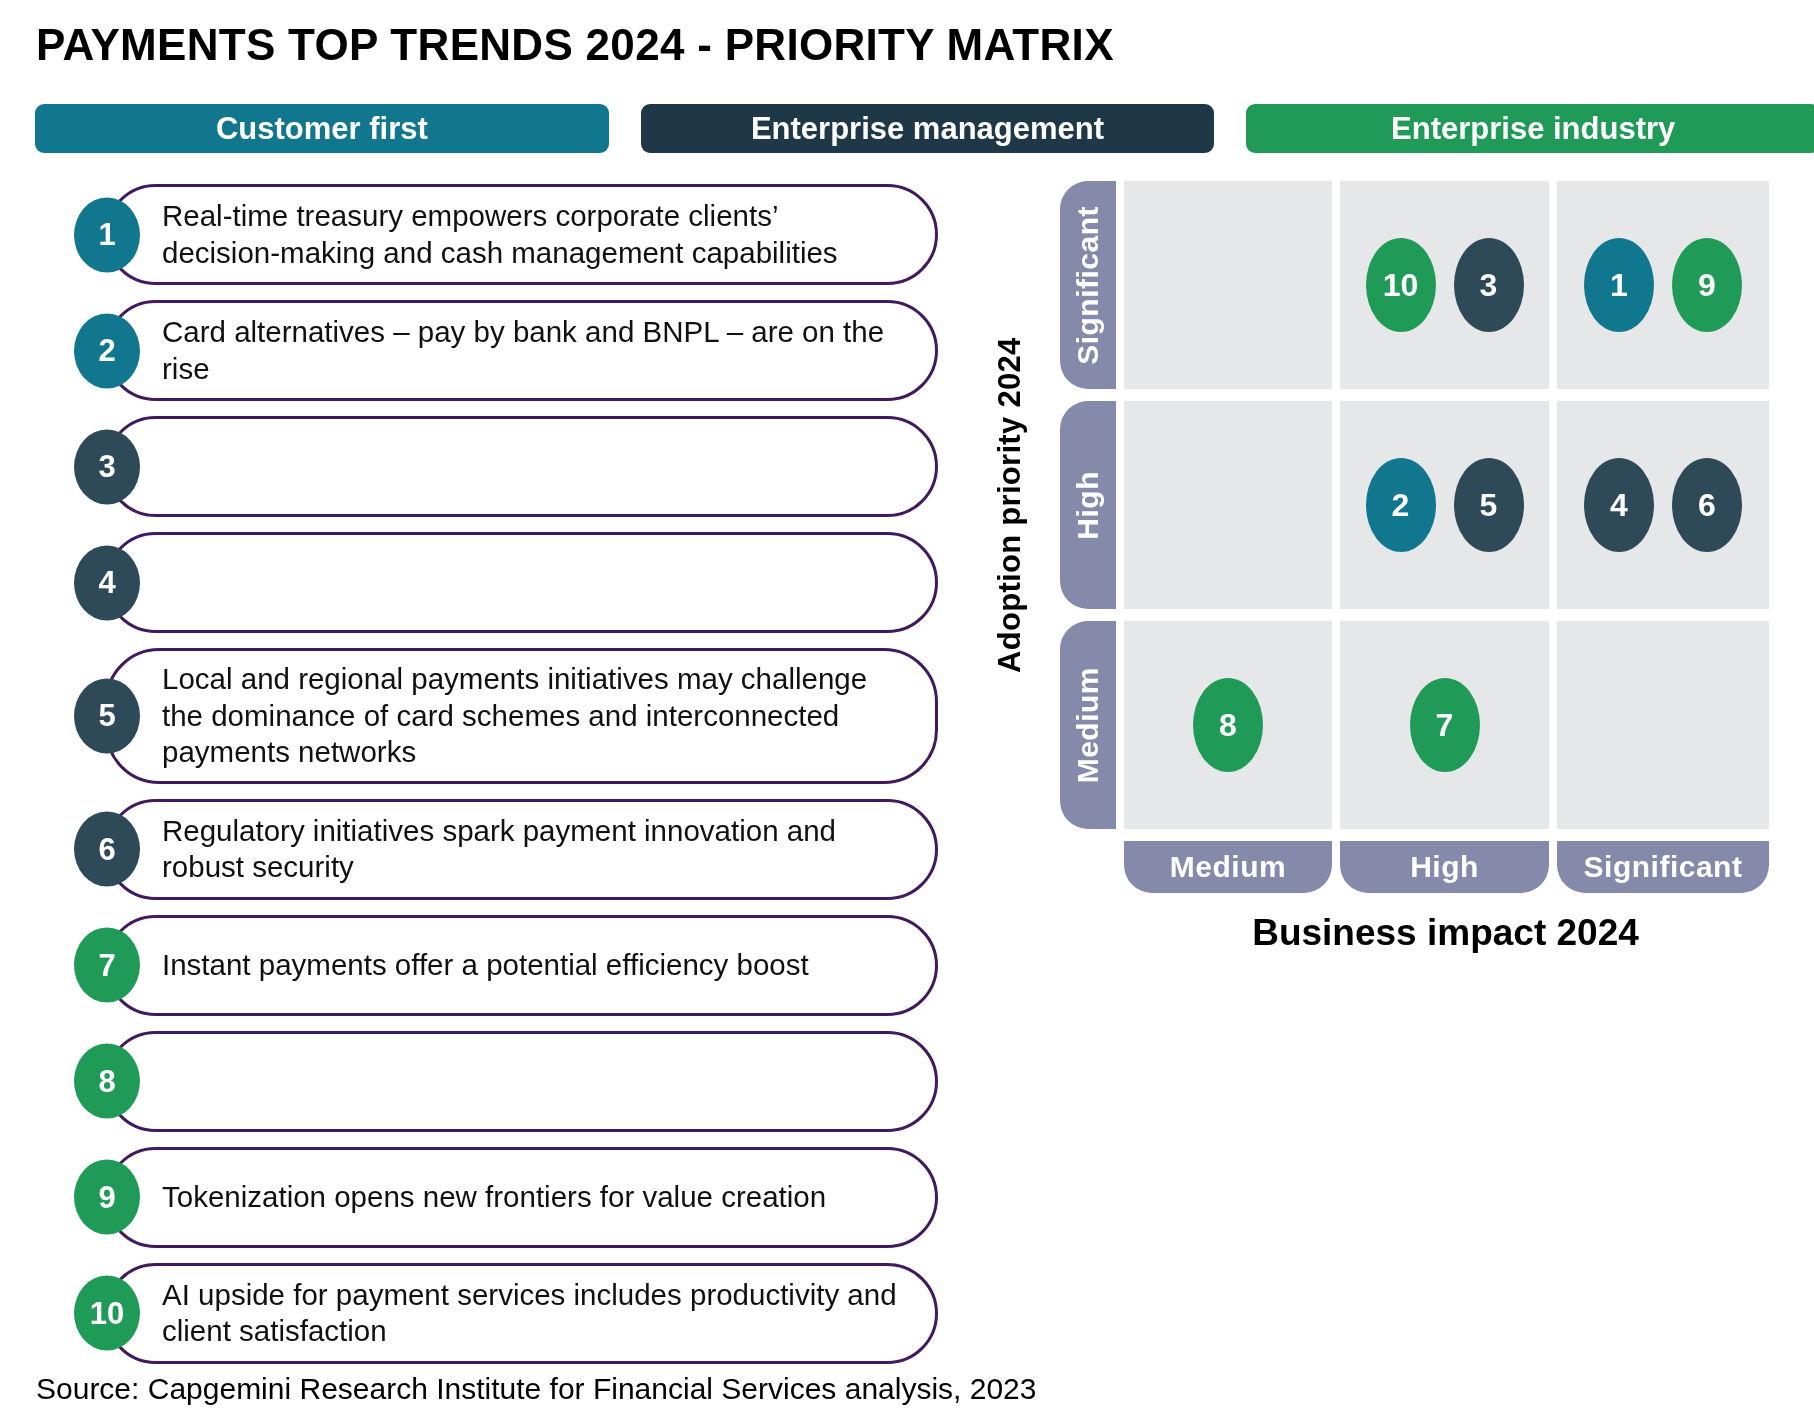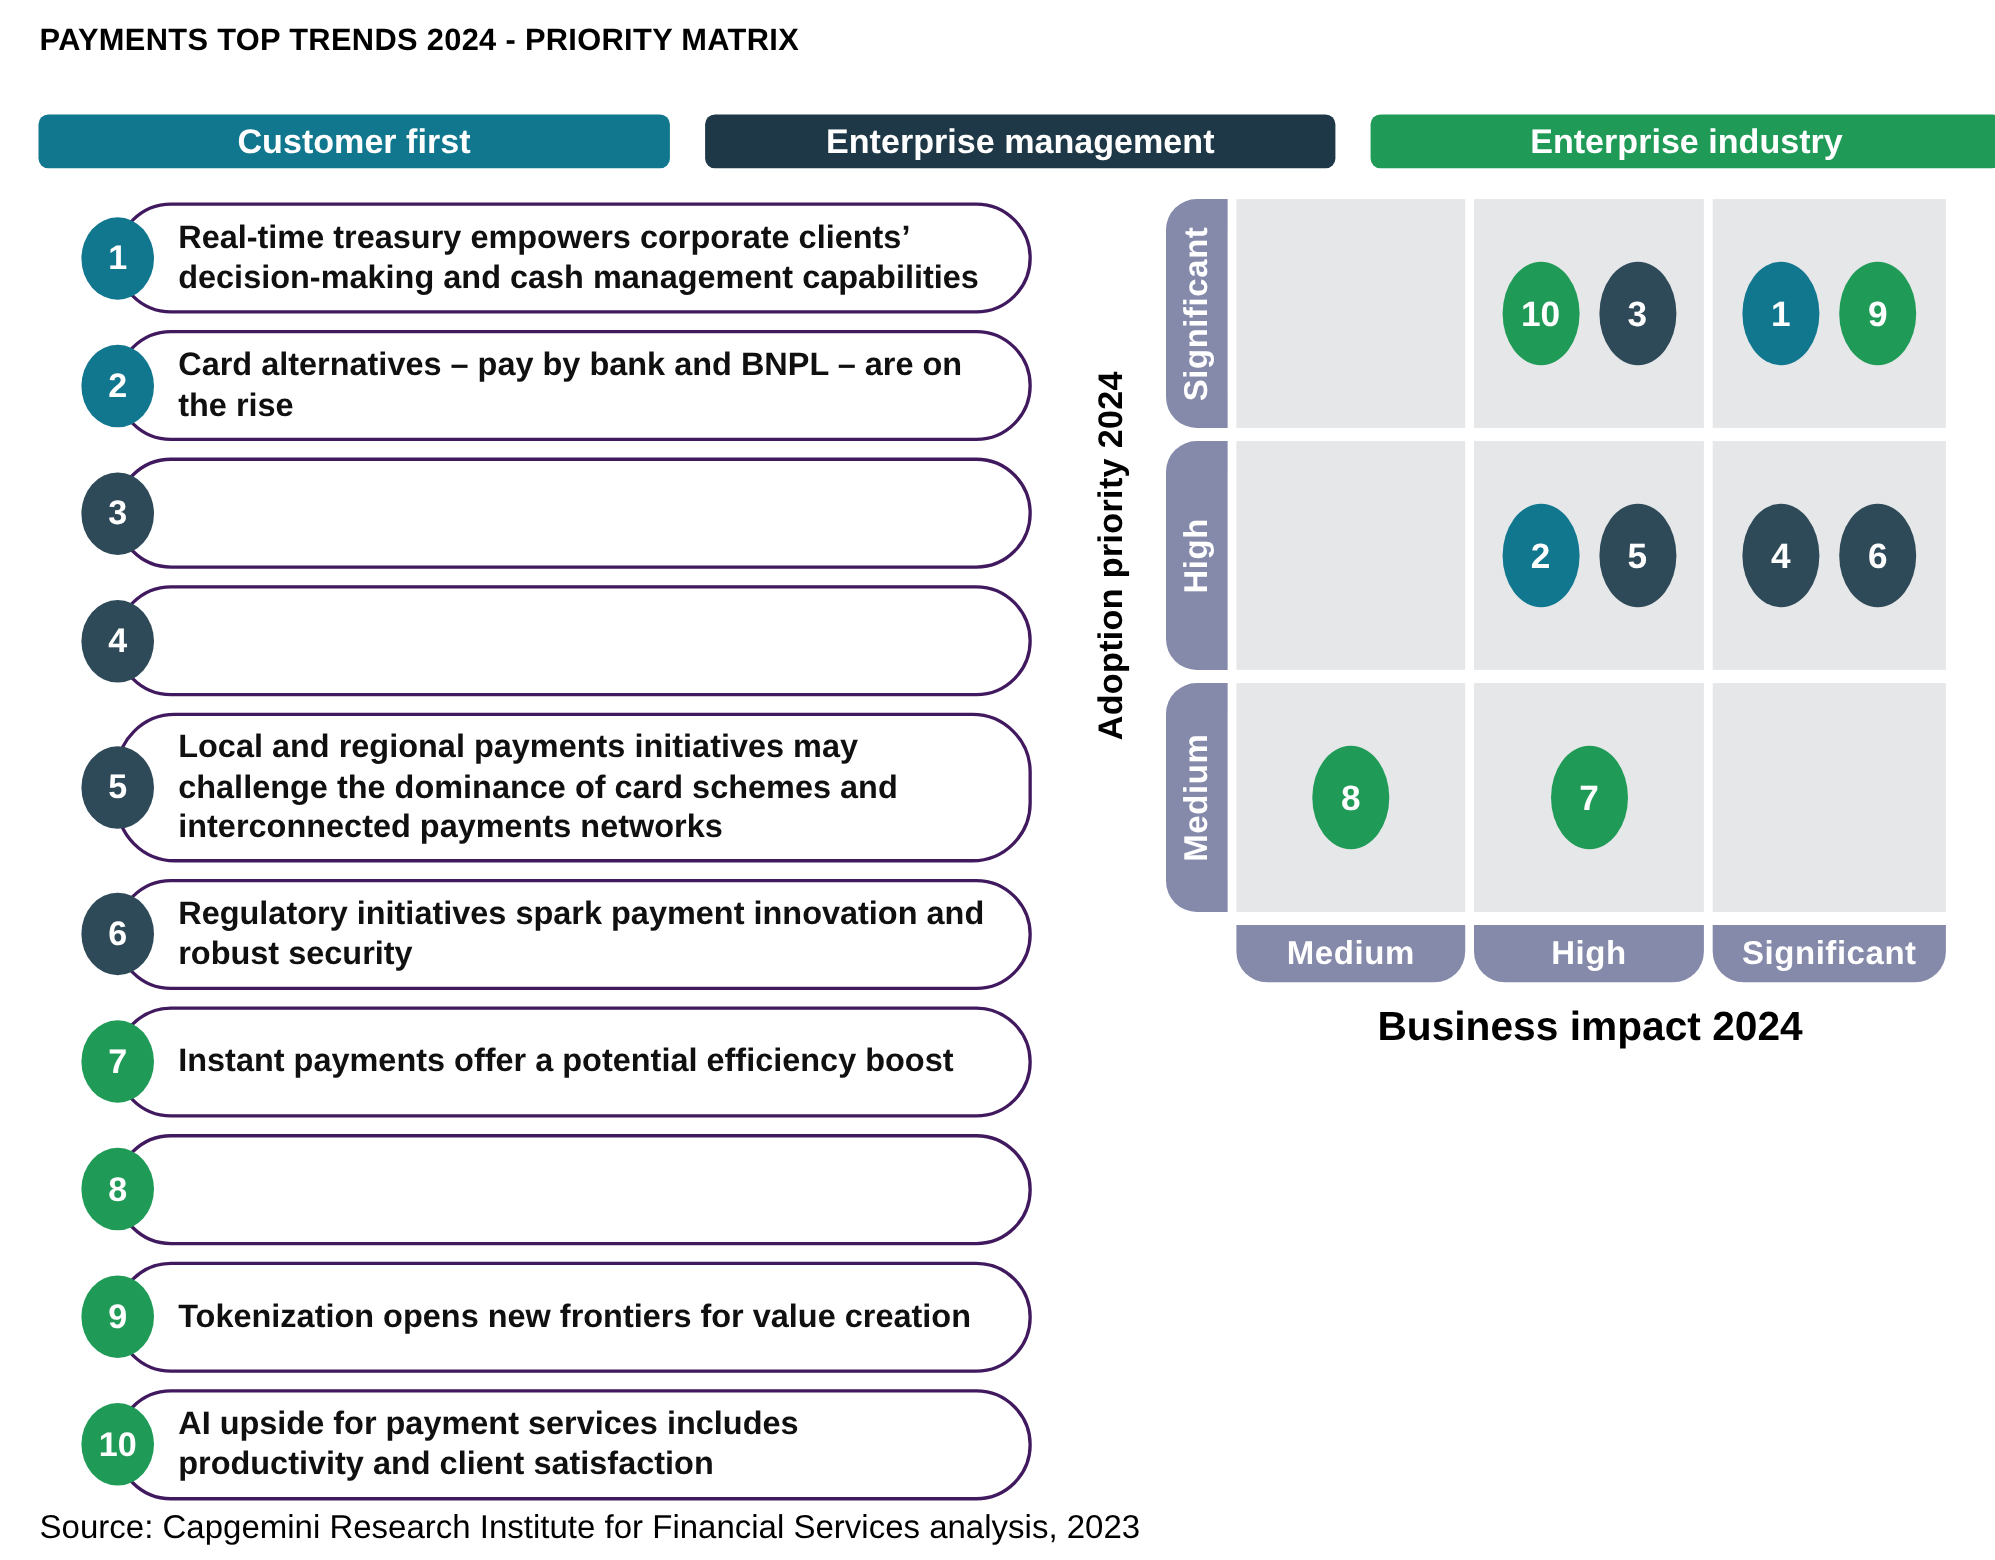--- a/index.html
+++ b/index.html
@@ -3,42 +3,42 @@
 <meta charset="utf-8">
 <style>
   html,body{margin:0;padding:0;}
   body{
     width:1814px;height:1418px;position:relative;background:#ffffff;
     font-family:"Liberation Sans","DejaVu Sans",sans-serif;color:#111;
     overflow:hidden;
   }
   .title{
     position:absolute;left:36px;top:20px;
-    font-size:28px;font-weight:800;letter-spacing:.3px;color:#000;text-align:right;
+    font-size:44px;font-weight:800;letter-spacing:.3px;color:#000;text-align:right;
   }
   
   .cat-row{position:absolute;left:35px;top:104px;width:1785px;display:flex;gap:32px;}
   .cat-pill{
     flex:1;height:49px;border-radius:9px;display:flex;align-items:center;justify-content:center;
     color:#fff;font-size:31px;font-weight:700;
   }
   
   .trend-list{position:absolute;left:105px;top:184px;width:833px;display:flex;flex-direction:column;gap:15px;}
   .trend-pill{
     position:relative;border:3px solid var(--pillBorder);border-radius:54px;background:#fff;
     min-height:101px;display:flex;align-items:center;
     padding:10px 34px 10px 54px;box-sizing:border-box;
   }
   .trend-num{
     position:absolute;left:-34px;top:50%;transform:translateY(-50%);
     width:66px;height:75px;border-radius:50%;
     display:flex;align-items:center;justify-content:center;
     color:#fff;font-size:31px;font-weight:700;
   }
-  .trend-text{font-size:29.5px;font-weight:700;line-height:1.24;color:#101010;}
+  .trend-text{font-size:29.5px;font-weight:400;line-height:1.24;color:#101010;}
   
   .matrix{
     position:absolute;left:1060px;top:181px;
     display:grid;grid-template-columns:56px 208px 209px 212px;
     grid-template-rows:208px 208px 208px 52px;gap:12px 8px;
   }
   .row-bar{background:var(--bar);border-radius:28px 0 0 28px;display:flex;align-items:center;justify-content:center;}
   .row-bar span{
     writing-mode:vertical-rl;transform:rotate(180deg);
     color:#fff;font-size:30px;font-weight:600;letter-spacing:.5px;

